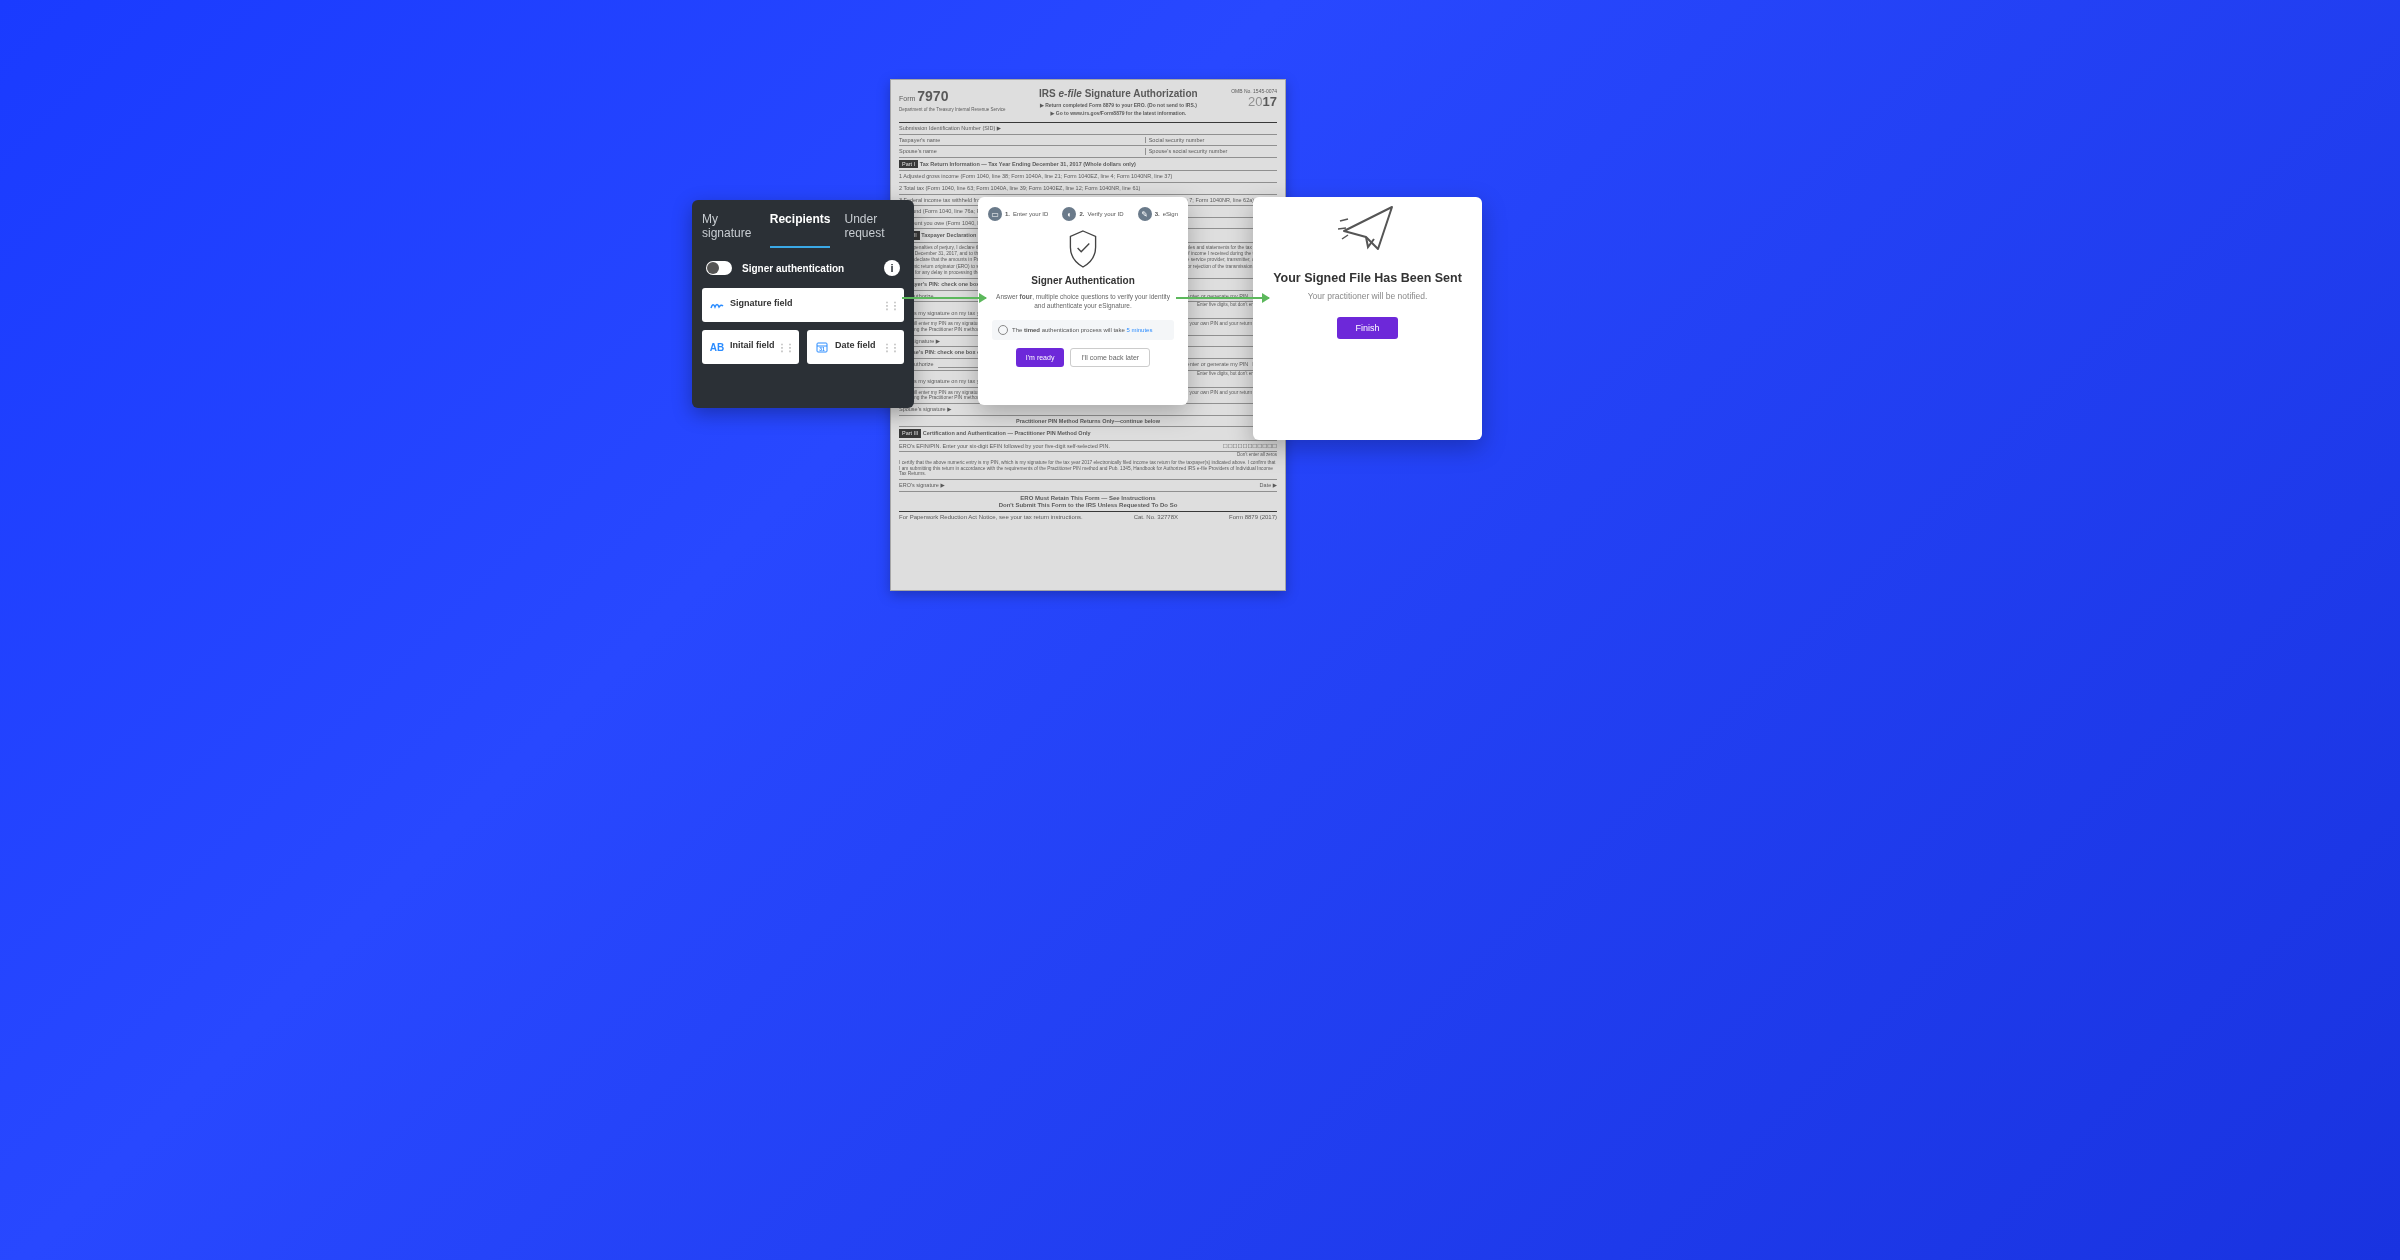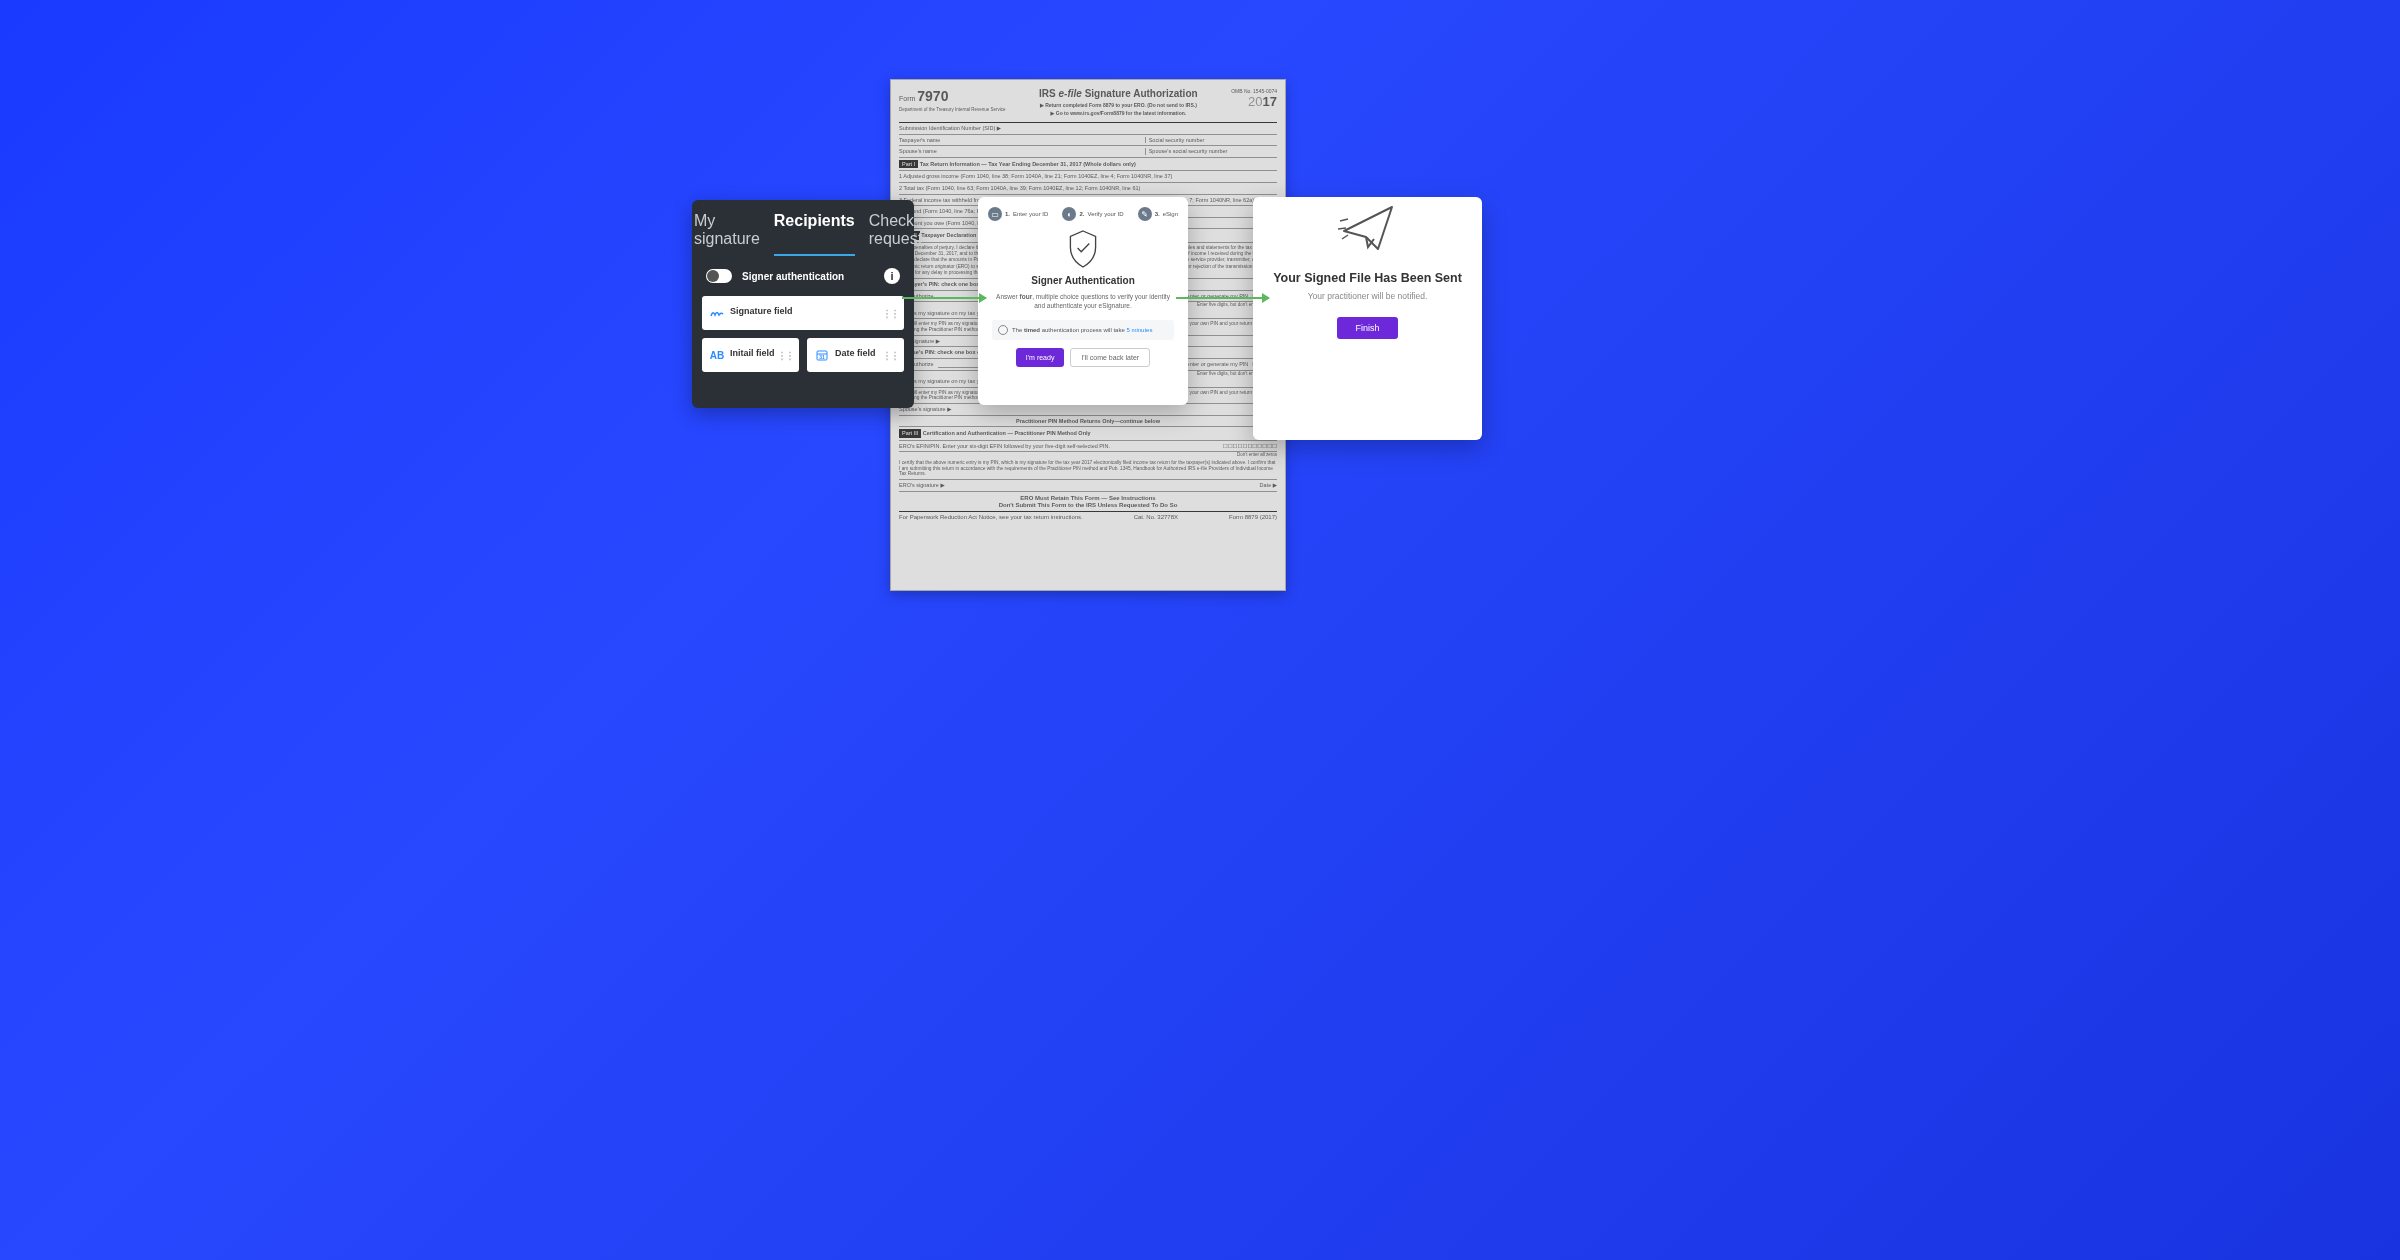--- a/index.html
+++ b/index.html
@@ -8,21 +8,21 @@
 .form-bg .hdr{display:flex;justify-content:space-between;border-bottom:1px solid #000;padding-bottom:4px}
 .form-bg .formno{font-size:7px}
 .form-bg .formno b{font-size:14px}
 .form-bg .title{font-size:10px;font-weight:bold;text-align:center;flex:1}
 .form-bg .yr{font-size:13px;text-align:right}
 .form-bg .sub{font-size:5px;text-align:center;margin:2px 0}
 .form-bg .row{border-bottom:1px solid #888;padding:2px 0;font-size:5.5px}
 .form-bg .part{background:#000;color:#fff;display:inline-block;padding:1px 3px;font-size:5.5px}
 .form-overlay{position:absolute;left:890px;top:79px;width:396px;height:512px;background:rgba(160,160,160,0.35);pointer-events:none}
 .panel{position:absolute;left:692px;top:200px;width:222px;height:208px;background:#2b3036;border-radius:6px;box-shadow:0 6px 20px rgba(0,0,0,0.3);color:#c8cdd2}
-.tabs{display:flex;padding:12px 2px 0;gap:14px;font-size:16px}
+.tabs{display:flex;padding:12px 10px 0;gap:14px;font-size:12px}
 .tab{padding-bottom:8px;cursor:pointer}
 .tab.active{color:#fff;font-weight:bold;border-bottom:2px solid #3aa8e6}
 .auth-row{display:flex;align-items:center;padding:12px 14px;gap:10px}
 .toggle{width:26px;height:14px;background:#fff;border-radius:7px;position:relative}
 .toggle::after{content:'';position:absolute;width:12px;height:12px;background:#555;border-radius:50%;top:1px;left:1px}
 .auth-label{font-size:10px;font-weight:bold;color:#fff;flex:1}
 .info-icon{width:16px;height:16px;border-radius:50%;background:#fff;color:#2b3036;font-size:11px;font-weight:bold;display:flex;align-items:center;justify-content:center}
 .fields{padding:0 10px;display:flex;flex-wrap:wrap;gap:8px}
 .field{background:#fff;border-radius:3px;padding:10px 8px;display:flex;gap:6px;font-size:9px;color:#333;font-weight:bold;position:relative}
 .field.full{width:100%}
@@ -146,21 +146,21 @@
     <span>Cat. No. 32778X</span>
     <span>Form 8879 (2017)</span>
   </div>
 </div>
 <div class="form-overlay"></div>
 
 <div class="panel">
   <div class="tabs">
     <div class="tab">My signature</div>
     <div class="tab active">Recipients</div>
-    <div class="tab">Check request</div>
+    <div class="tab">Under request</div>
   </div>
   <div class="auth-row">
     <div class="toggle"></div>
     <div class="auth-label">Signer authentication</div>
     <div class="info-icon">i</div>
   </div>
   <div class="fields">
     <div class="field full">
       <span class="ic ic-sig">
           <svg width="14" height="10" viewBox="0 0 14 10">

